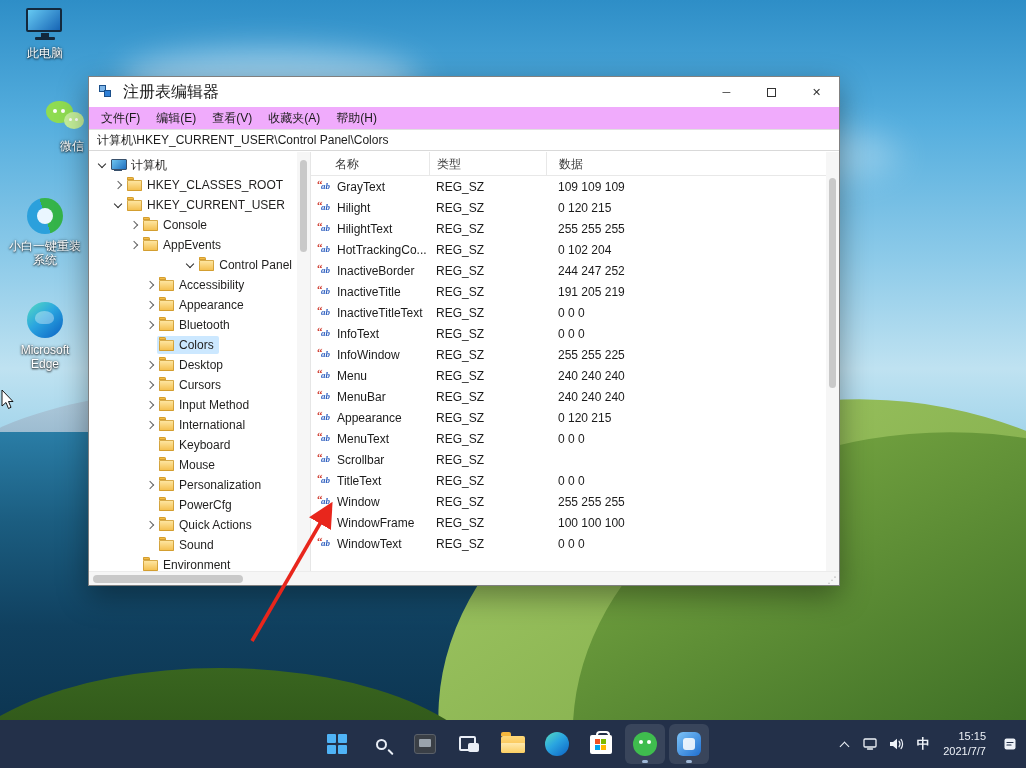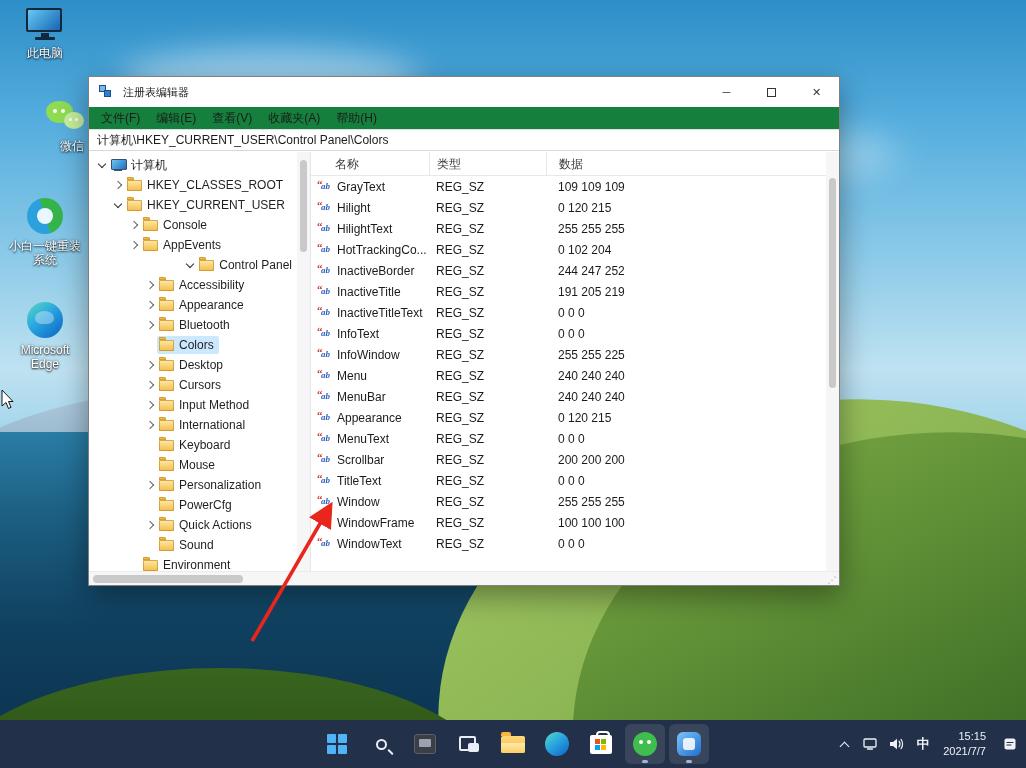--- a/index.html
+++ b/index.html
@@ -36,25 +36,25 @@
   .ico-edge::after{content:'';position:absolute;left:8px;top:9px;width:19px;height:13px;border-radius:50% 50% 40% 40%;background:rgba(255,255,255,.35);}
 
   
   #regedit{position:absolute;left:88px;top:76px;width:752px;height:510px;background:#fff;
     border:1px solid #808080;box-shadow:0 10px 28px rgba(0,0,0,.38);font-size:12px;color:#1b1b1b;}
   .titlebar{position:absolute;left:0;top:0;width:100%;height:30px;background:#fff;display:flex;align-items:center;}
   .app-icon{width:15px;height:15px;margin-left:10px;position:relative;flex:none;}
   .app-icon i{position:absolute;width:7px;height:7px;background:#2f7fd6;border:1px solid #1b4f8a;}
   .app-icon i:first-child{left:0;top:0;background:#7fb6e8;}
   .app-icon i:last-child{left:5px;top:5px;}
-  .title-text{margin-left:9px;font-size:11px;color:#1b1b1b;}
+  .title-text{margin-left:9px;font-size:16px;color:#1b1b1b;}
   .wc{position:absolute;right:0;top:0;display:flex;height:30px;}
   .wc .wbtn{width:45px;height:30px;display:flex;align-items:center;justify-content:center;color:#333;font-size:11px;}
   .wc .maxbox{width:9px;height:9px;border:1px solid #333;}
-  .menubar{position:absolute;left:0;top:30px;width:100%;height:22px;display:flex;align-items:center;padding-left:4px;background:#15803d;}
+  .menubar{position:absolute;left:0;top:30px;width:100%;height:22px;display:flex;align-items:center;padding-left:4px;background:#f0abfc;}
   .menu-item{padding:2px 8px;font-size:12px;color:#1b1b1b;}
   .addressbar{position:absolute;left:0;top:52px;width:100%;height:22px;border-top:1px solid #e0e0e0;border-bottom:1px solid #d9d9d9;display:flex;align-items:center;padding-left:8px;background:#fff;}
   .address-text{font-size:12px;color:#1b1b1b;}
 
   .client{position:absolute;left:0;top:75px;width:750px;height:433px;}
   
   #tree{position:absolute;left:0;top:0;width:208px;height:419px;overflow:hidden;padding-top:3px;}
   .tree-row{height:20px;display:flex;align-items:center;white-space:nowrap;font-size:12px;color:#201f1e;}
   .chev{width:14px;height:14px;position:relative;flex:none;}
   .chev.collapsed::before{content:'';position:absolute;left:4px;top:4px;width:5px;height:5px;
@@ -462,21 +462,20 @@
               </span>
               <span class="cell cell-type">REG_SZ</span>
               <span class="cell cell-data">0 0 0</span>
             </div>
             <div class="list-row">
               <span class="cell cell-name">
                 <span class="ab-icon"></span>
                 <span class="vname">Scrollbar</span>
               </span>
               <span class="cell cell-type">REG_SZ</span>
-              <span class="cell cell-data">200 200 200</span>
             </div>
             <div class="list-row">
               <span class="cell cell-name">
                 <span class="ab-icon"></span>
                 <span class="vname">TitleText</span>
               </span>
               <span class="cell cell-type">REG_SZ</span>
               <span class="cell cell-data">0 0 0</span>
             </div>
             <div class="list-row">

